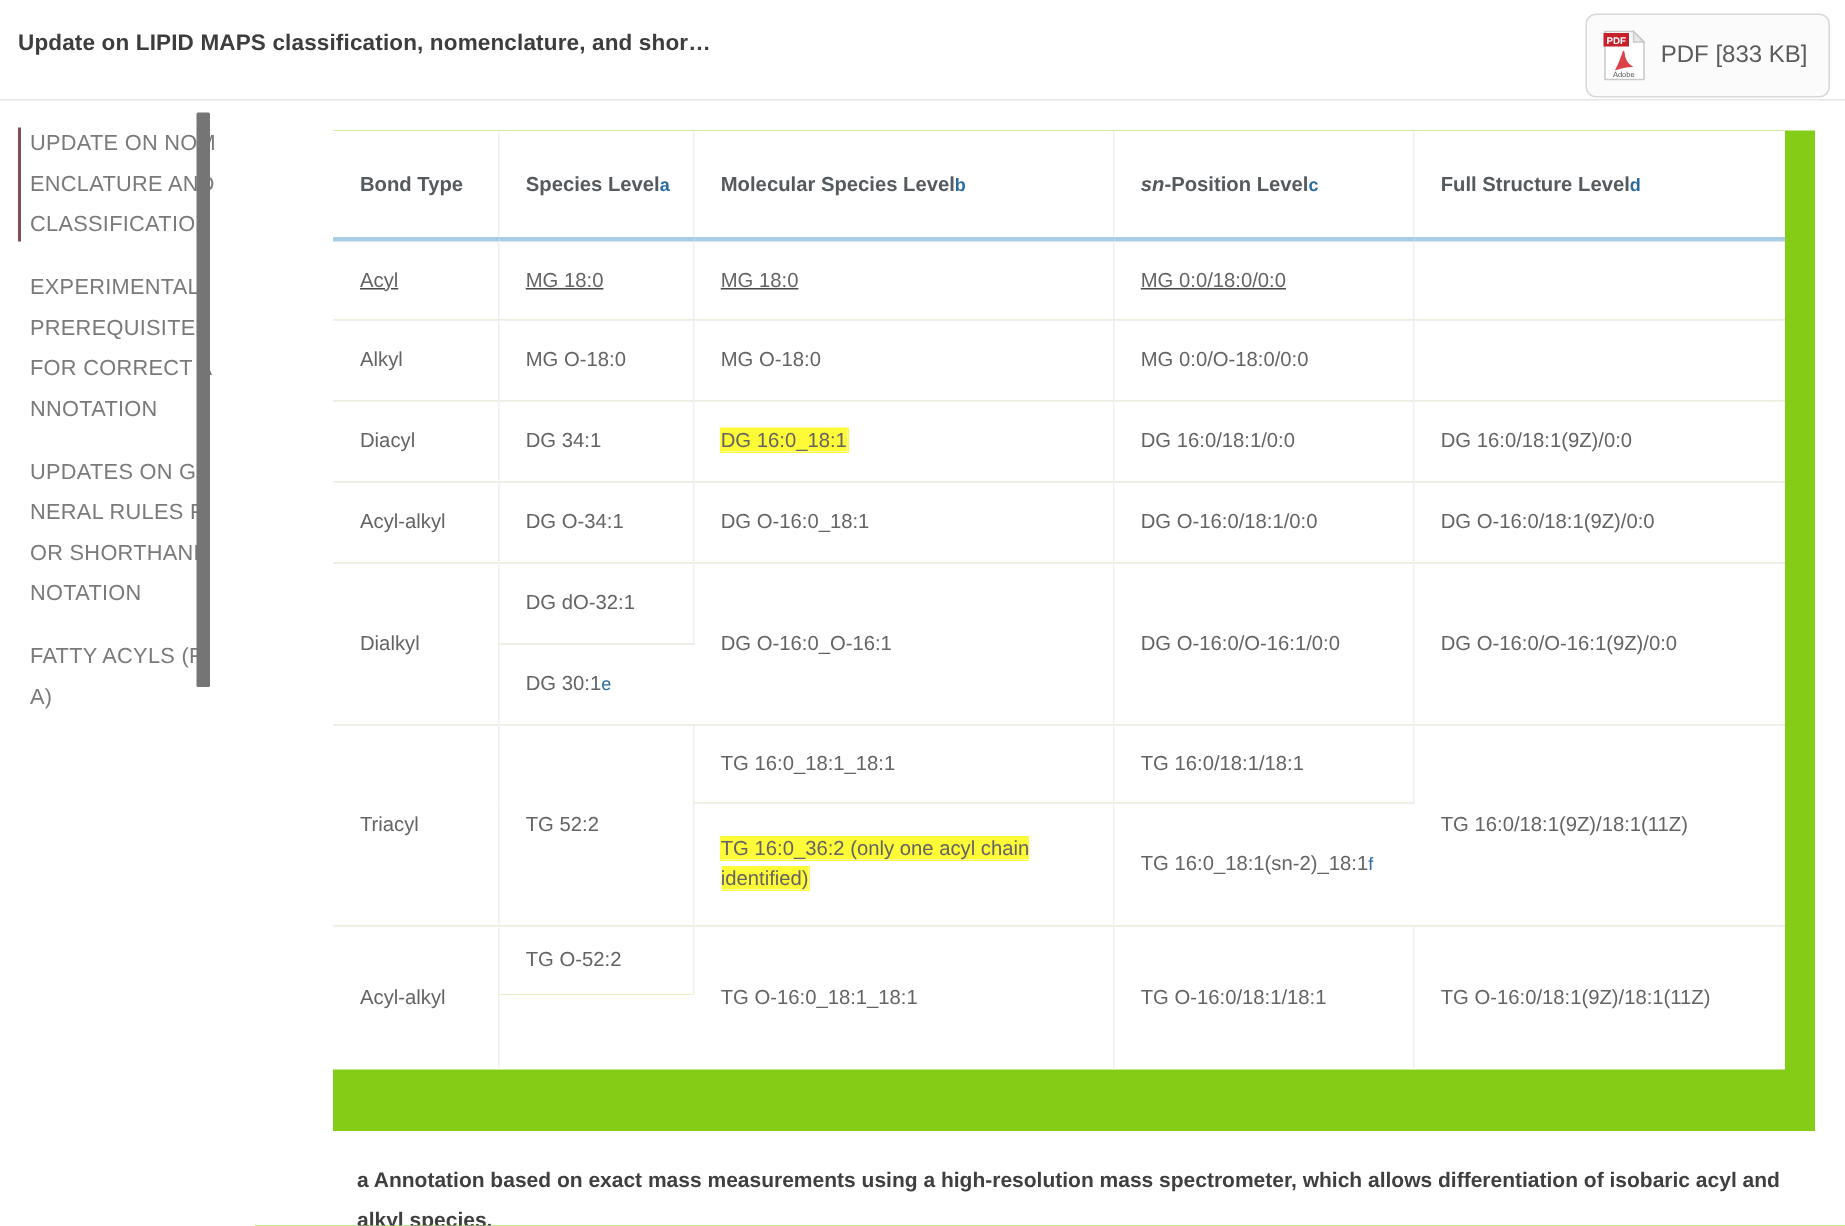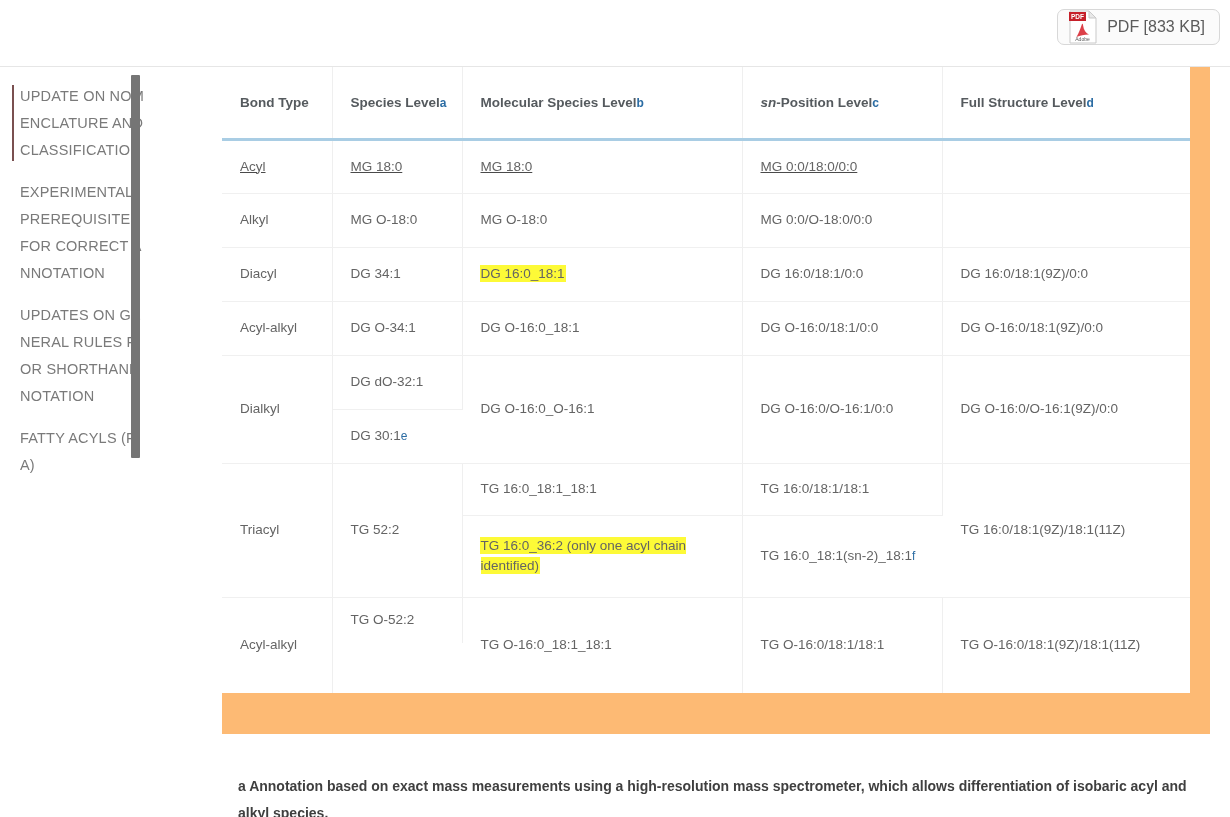--- a/index.html
+++ b/index.html
@@ -30,21 +30,21 @@
     font-size: 15px;
     font-weight: bold;
     color: #3d3d3d;
     letter-spacing: 0.1px;
     white-space: nowrap;
   }
   .pdf-button {
     position: absolute;
     right: 10px;
     top: 9px;
-    height: 36px;
+    height: 56px;
     box-sizing: border-box;
     display: flex;
     align-items: center;
     gap: 9px;
     padding: 0 14px 0 10px;
     border: 1px solid #d8d8d8;
     border-radius: 7px;
     background: #fbfbfb;
     cursor: pointer;
   }
@@ -107,25 +107,25 @@
     width: 9px;
     height: 383px;
     background: #757575;
     border-radius: 1px;
   }
 
   
   .table-wrap {
     position: absolute;
     left: 222px;
-    top: 0;
+    top: 20px;
     width: 988px;
     height: 667px;
     overflow: hidden;
-    background: #fdba74;
+    background: #84cc16;
   }
   table.lipid {
     border-collapse: collapse;
     width: 968px;
     table-layout: fixed;
     font-size: 13.5px;
   }
   table.lipid col.c0 { width: 110px; }
   table.lipid col.c1 { width: 130px; }
   table.lipid col.c2 { width: 280px; }
@@ -191,20 +191,21 @@
     font-weight: bold;
     line-height: 27px;
     color: #3f3f3f;
   }
   .footnotes p { margin: 16px; }
 </style>
 </head>
 <body>
 
 <div class="topbar">
+  <div class="topbar-title">Update on LIPID MAPS classification, nomenclature, and shor…</div>
 
   <div class="pdf-button">
     <span class="pdf-icon">
       <svg width="30" height="34" viewBox="0 0 30 34" xmlns="http://www.w3.org/2000/svg">
         <path d="M2 1 L21 1 L28 8 L28 33 L2 33 Z" fill="#ffffff" stroke="#c9c9c9" stroke-width="1"></path>
         <path d="M21 1 L28 8 L21 8 Z" fill="#e8e8e8" stroke="#c9c9c9" stroke-width="1"></path>
         <rect x="1" y="2" width="17" height="9" fill="#c6202a"></rect>
         <text x="9.5" y="9.3" font-family="'Liberation Sans',sans-serif" font-size="6.5" font-weight="bold" fill="#ffffff" text-anchor="middle">PDF</text>
         <path d="M14 14 C12.5 18 11 23 8.5 27 C12 25.5 17 24.5 21 24.6 C18 23.2 15.6 20 15.2 16 C15 14.2 14.6 13.4 14 14 Z" fill="#d7262f" opacity="0.88"></path>
         <rect x="7" y="27" width="15" height="5" fill="#ffffff" opacity="0.85"></rect>

